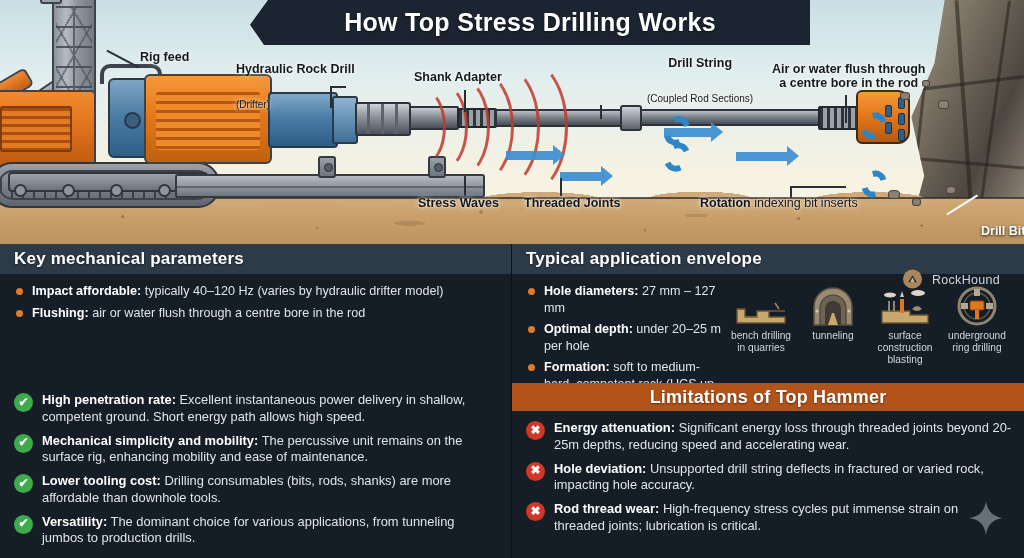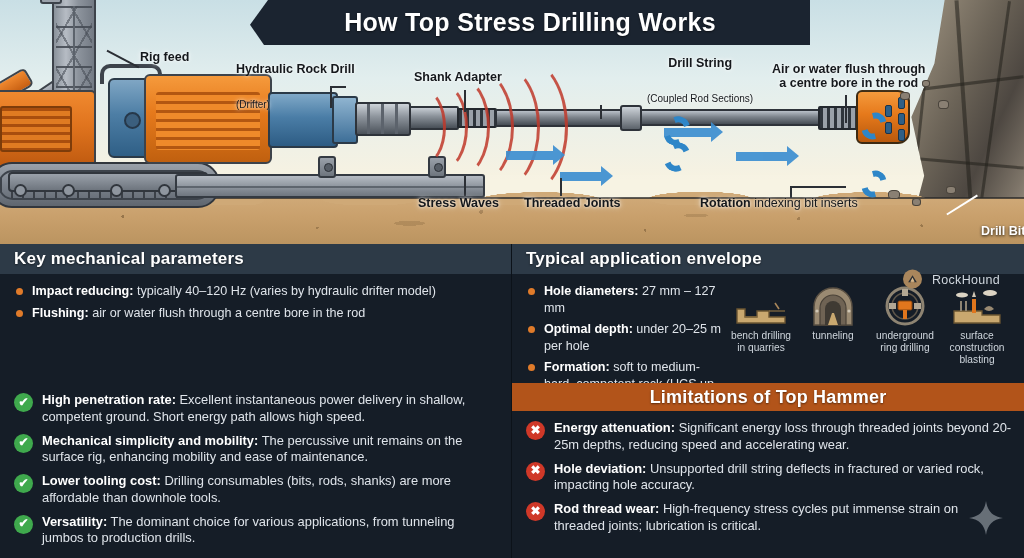--- a/index.html
+++ b/index.html
@@ -557,21 +557,21 @@
   <div class="panels">
 
     <div class="row-top">
 
       <div class="panel left">
         <div class="phead">
           <span class="ptitle">Key mechanical parameters</span>
         </div>
         <div class="pbody">
           <ul class="blist">
-            <li><b>Impact reducing:</b><span> typically 40–120 Hz (varies by hydraulic drifter model)</span></li>
+            <li><b>Impact affordable:</b><span> typically 40–120 Hz (varies by hydraulic drifter model)</span></li>
             <li><b>Flushing:</b><span> air or water flush through a centre bore in the rod</span></li>
           </ul>
         </div>
       </div>
 
       <div class="panel right">
         <div class="phead">
           <span class="ptitle">Typical application envelope</span>
           <div class="brand">
             <span class="brand-mark">
@@ -614,47 +614,47 @@
                     <path d="M18 38 L22 26 H24 L28 38 Z" fill="#c9a86f"></path>
                     <circle cx="7" cy="24" r="1.6" fill="#cfc6b5"></circle>
                     <circle cx="39" cy="24" r="1.6" fill="#cfc6b5"></circle>
                   </svg>
                 </div>
                 <div class="cap">tunneling</div>
               </div>
 
               <div class="env-icon">
                 <div class="glyph">
-                  <svg width="44" height="42" viewBox="0 0 44 42" aria-hidden="true">
-                    <circle cx="22" cy="21" r="18" fill="none" stroke="#8e8472" stroke-width="3"></circle>
-                    <circle cx="22" cy="21" r="13" fill="none" stroke="#5e564a" stroke-width="1.6"></circle>
-                    <rect x="15" y="16" width="14" height="9" rx="1.5" fill="#e0761d" stroke="#8a460f" stroke-width="1"></rect>
-                    <rect x="20" y="25" width="4" height="9" fill="#e0761d"></rect>
-                    <rect x="6" y="18" width="7" height="6" fill="#b3a894"></rect>
-                    <rect x="31" y="18" width="7" height="6" fill="#b3a894"></rect>
-                    <rect x="19" y="4" width="6" height="7" fill="#b3a894"></rect>
-                  </svg>
-                </div>
-                <div class="cap">underground ring drilling</div>
-              </div>
-
-              <div class="env-icon">
-                <div class="glyph">
                   <svg width="50" height="40" viewBox="0 0 50 40" aria-hidden="true">
                     <path d="M2 36 H48 V28 H30 V24 H2 Z" fill="#c9a86f" stroke="#6b5532" stroke-width="1.3"></path>
                     <rect x="20" y="12" width="4" height="14" fill="#e0761d"></rect>
                     <rect x="8" y="14" width="2" height="10" fill="#8e8472"></rect>
                     <rect x="13" y="14" width="2" height="10" fill="#8e8472"></rect>
                     <path d="M22 4 L24 10 L20 10 Z" fill="#cfc6b5"></path>
                     <ellipse cx="10" cy="8" rx="6" ry="2.6" fill="#dcd4c4"></ellipse>
                     <ellipse cx="38" cy="6" rx="7" ry="3" fill="#dcd4c4"></ellipse>
                     <path d="M32 22 q5 -6 10 0 q-5 4 -10 0Z" fill="#9a8a72"></path>
                   </svg>
                 </div>
                 <div class="cap">surface construction blasting</div>
+              </div>
+
+              <div class="env-icon">
+                <div class="glyph">
+                  <svg width="44" height="42" viewBox="0 0 44 42" aria-hidden="true">
+                    <circle cx="22" cy="21" r="18" fill="none" stroke="#8e8472" stroke-width="3"></circle>
+                    <circle cx="22" cy="21" r="13" fill="none" stroke="#5e564a" stroke-width="1.6"></circle>
+                    <rect x="15" y="16" width="14" height="9" rx="1.5" fill="#e0761d" stroke="#8a460f" stroke-width="1"></rect>
+                    <rect x="20" y="25" width="4" height="9" fill="#e0761d"></rect>
+                    <rect x="6" y="18" width="7" height="6" fill="#b3a894"></rect>
+                    <rect x="31" y="18" width="7" height="6" fill="#b3a894"></rect>
+                    <rect x="19" y="4" width="6" height="7" fill="#b3a894"></rect>
+                  </svg>
+                </div>
+                <div class="cap">underground ring drilling</div>
               </div>
 
             </div>
           </div>
         </div>
       </div>
     </div>
 
     <div class="row-bot">
 

